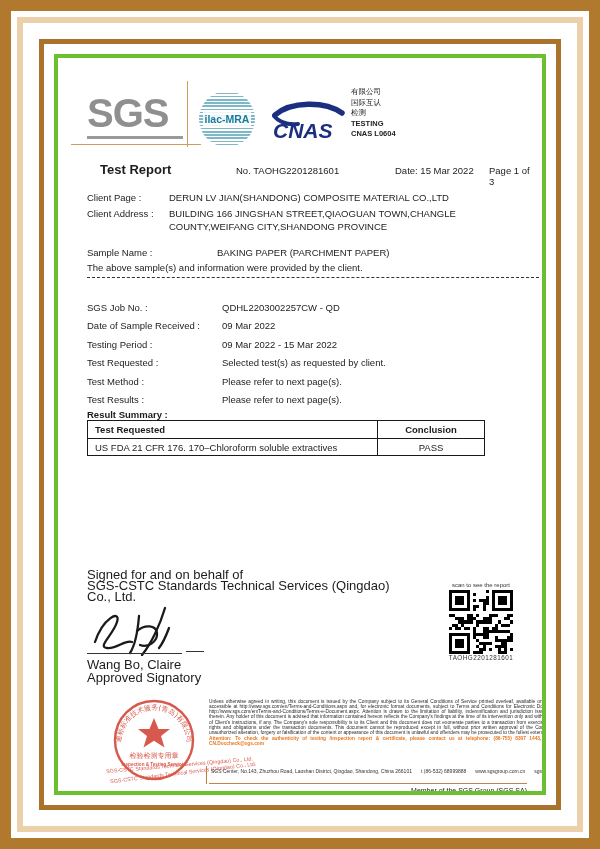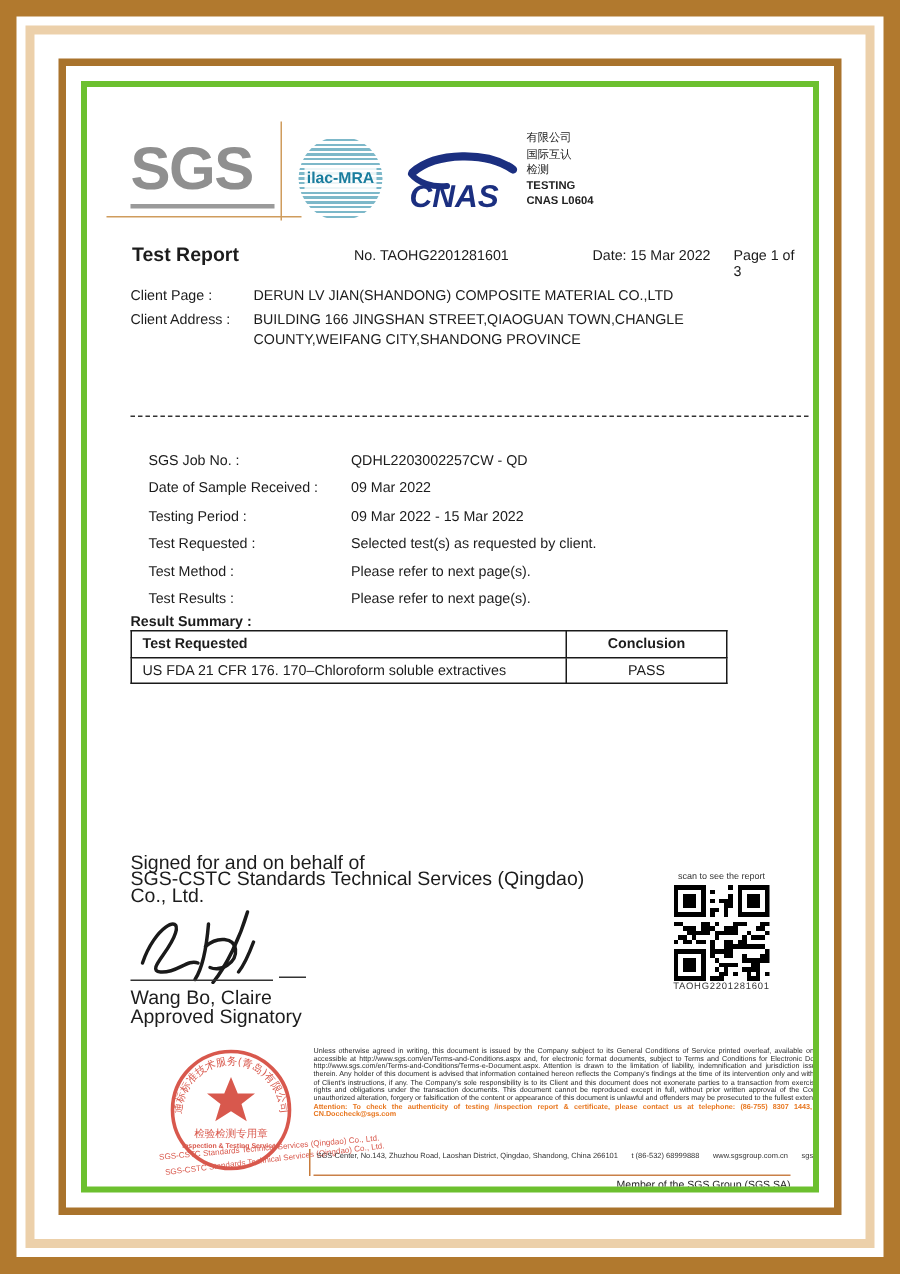--- a/index.html
+++ b/index.html
@@ -21,41 +21,41 @@
   .sgs-hline{position:absolute;left:-16px;bottom:-6px;width:130px;height:1px;background:#cf9c5d;}
   .ilac-circle{position:absolute;left:112px;top:4px;width:56px;height:56px;border-radius:50%;overflow:hidden;
     background:repeating-linear-gradient(0deg,#ffffff 0 1.6px,#7db8c9 1.6px 3.2px);display:flex;align-items:center;justify-content:center;}
   .ilac-text{font-size:10.5px;font-weight:bold;color:#1a7d9e;background:rgba(255,255,255,.85);padding:1px 2px;letter-spacing:0;}
   .cnas-logo{position:absolute;left:180px;top:12px;}
   .accr-text{position:absolute;left:264px;top:0;font-size:7.5px;line-height:10.5px;color:#222;}
   .accr-text .b{font-weight:bold;}
 
   
   .header-row{position:absolute;left:29px;top:106px;width:450px;height:16px;font-size:9.5px;}
-  .header-title{position:absolute;left:1px;top:-2px;font-size:13px;font-weight:bold;}
+  .header-title{position:absolute;left:13px;top:-2px;font-size:13px;font-weight:bold;}
   .header-no{position:absolute;left:149px;top:1px;}
   .header-date{position:absolute;left:308px;top:1px;}
   .header-page{position:absolute;left:402px;top:1px;}
 
   
   .client{position:absolute;left:29px;top:133px;width:452px;font-size:9.5px;line-height:13px;}
   .crow{display:flex;margin-bottom:3px;}
   .clabel{width:82px;flex:none;}
   .cval{flex:1;}
 
   .sample{position:absolute;left:29px;top:188px;width:452px;font-size:9.5px;line-height:13px;}
   .sample-row{display:flex;}
   .sample-label{width:130px;flex:none;}
   .sample-note{margin-top:2px;}
   .dashline{position:absolute;left:29px;top:219px;width:452px;border-top:1.5px dashed #333;}
 
   
   .details{position:absolute;left:29px;top:245px;width:452px;font-size:9.5px;}
   .drow{display:flex;line-height:10px;margin-bottom:8.4px;}
-  .dlabel{width:135px;flex:none;margin-left:12px;}
+  .dlabel{width:135px;flex:none;}
 
   
   .result-label{position:absolute;left:29px;top:351px;font-size:9.5px;font-weight:bold;}
   .result-table{position:absolute;left:29px;top:362px;width:398px;border-collapse:collapse;font-size:9.5px;}
   .result-table th,.result-table td{border:1.3px solid #1a1a1a;padding:2px 7px;}
   .result-table th{font-weight:bold;text-align:left;height:13px;}
   .result-table th.col-conc,.result-table td.col-conc{width:92px;text-align:center;}
   .result-table td{height:12px;}
 
   
@@ -132,20 +132,27 @@
       <div class="crow">
         <span class="clabel">Client Page :</span>
         <span class="cval">DERUN LV JIAN(SHANDONG) COMPOSITE MATERIAL CO.,LTD</span>
       </div>
       <div class="crow">
         <span class="clabel">Client Address :</span>
         <span class="cval">BUILDING 166 JINGSHAN STREET,QIAOGUAN TOWN,CHANGLE COUNTY,WEIFANG CITY,SHANDONG PROVINCE</span>
       </div>
     </div>
 
+    <div class="sample">
+      <div class="sample-row">
+        <span class="sample-label">Sample Name :</span>
+        <span>BAKING PAPER (PARCHMENT PAPER)</span>
+      </div>
+      <div class="sample-note">The above sample(s) and information were provided by the client.</div>
+    </div>
     <div class="dashline"></div>
 
     <div class="details">
       <div class="drow">
                     <span class="dlabel">SGS Job No. :</span>
                     <span>QDHL2203002257CW - QD</span>
                   </div>
       <div class="drow">
                     <span class="dlabel">Date of Sample Received :</span>
                     <span>09 Mar 2022</span>

